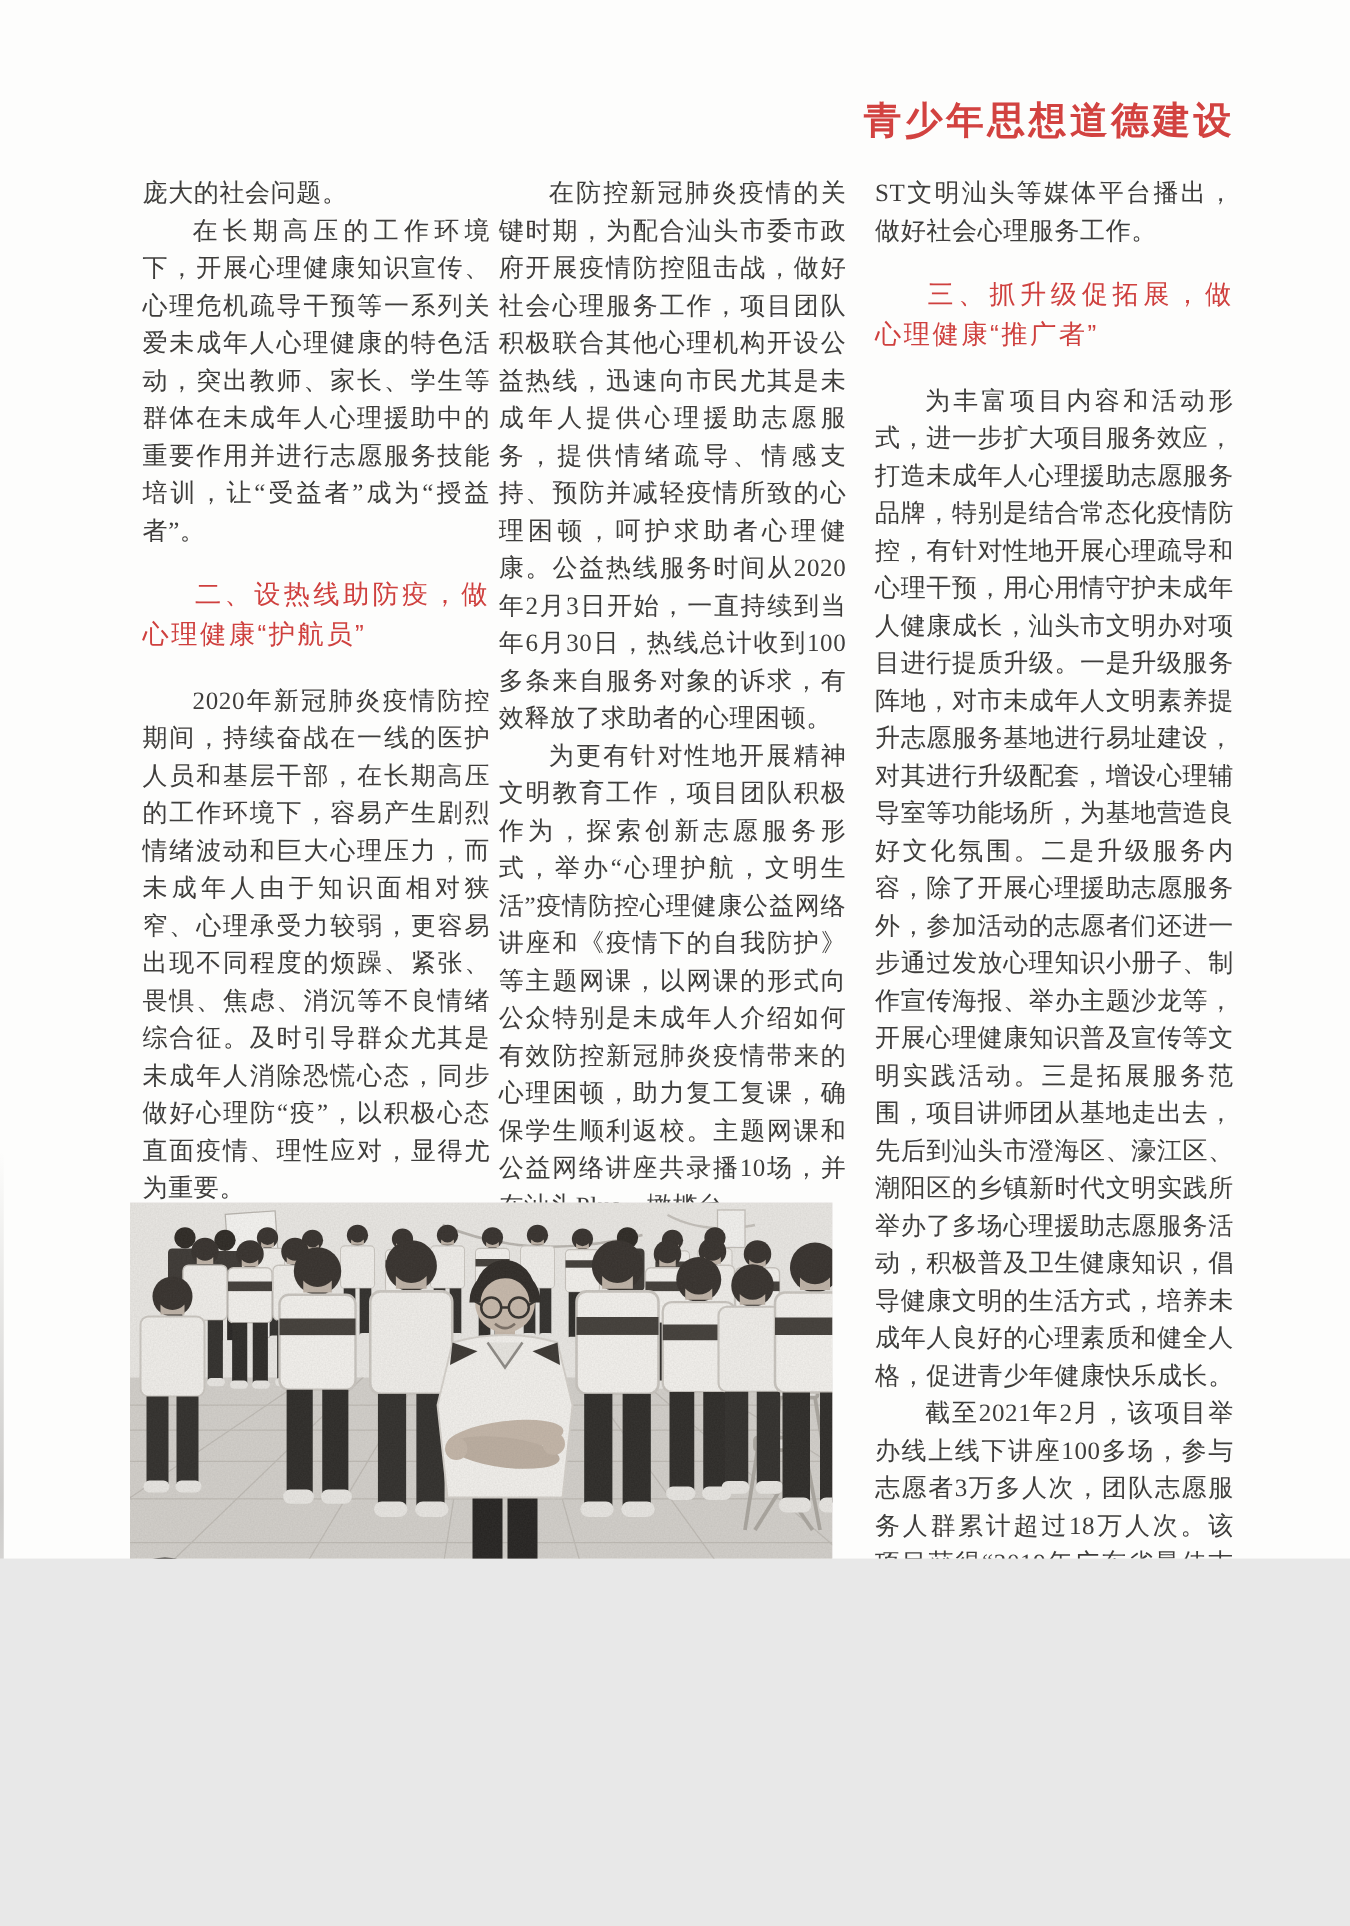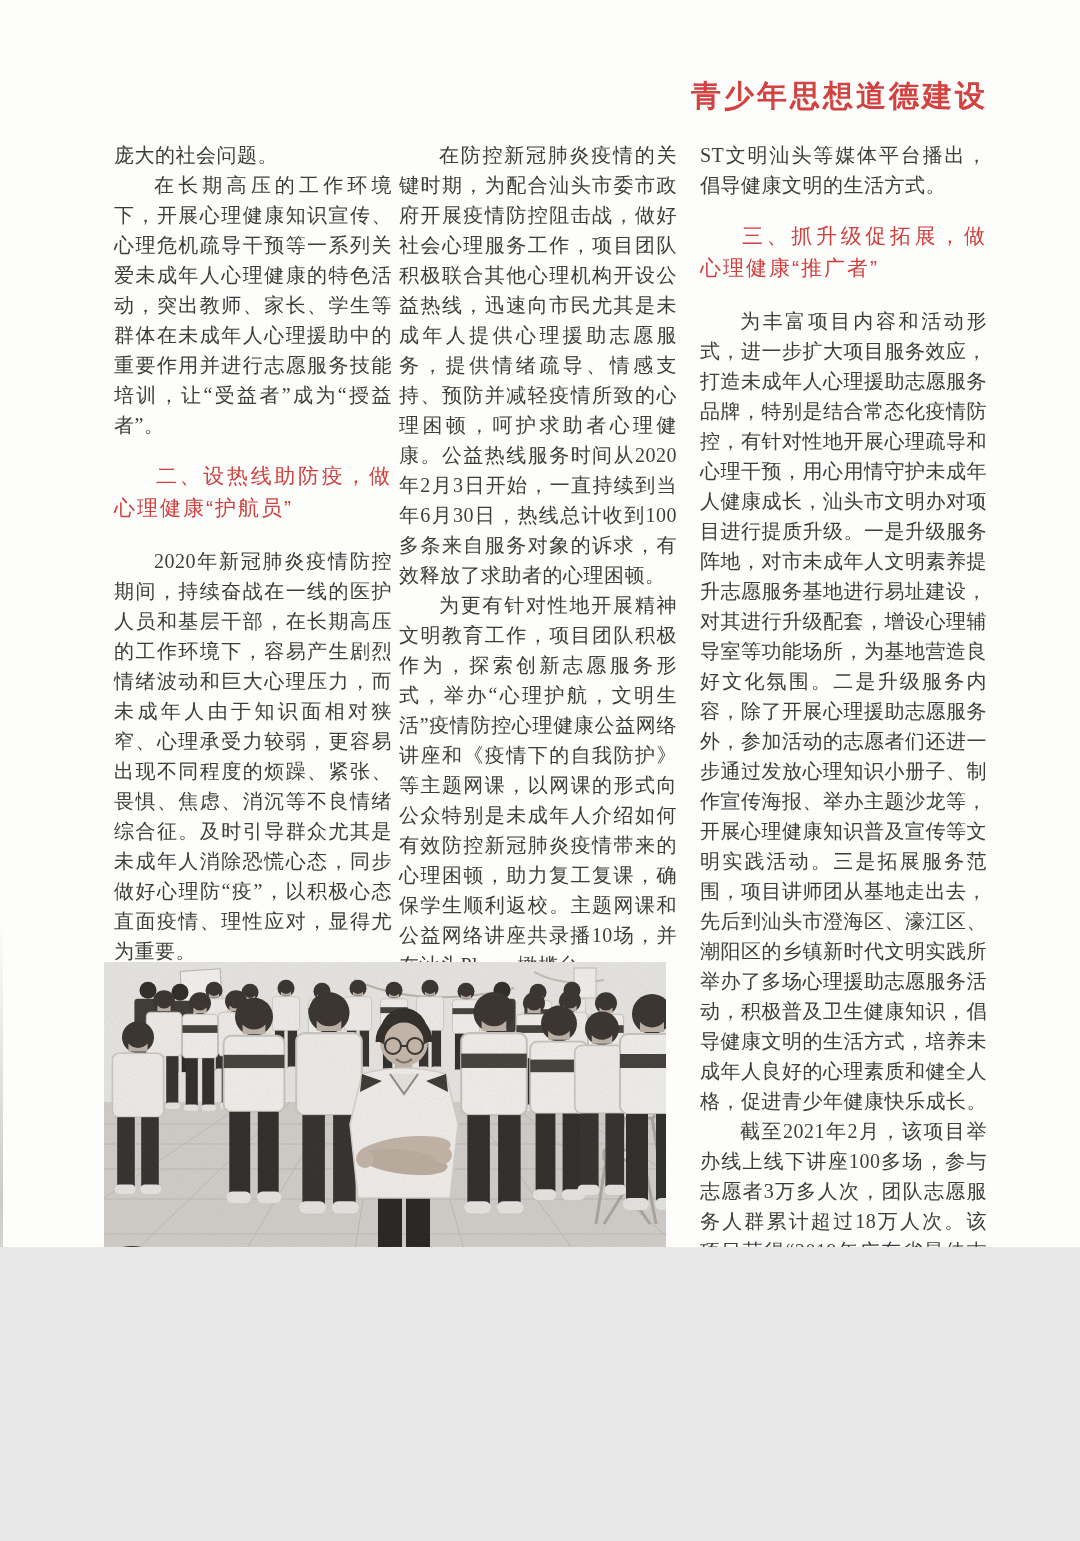--- a/index.html
+++ b/index.html
@@ -59,21 +59,21 @@
     <div class="red-heading">二、设热线助防疫，做心理健康“护航员”</div>
     <p class="indent">2020年新冠肺炎疫情防控期间，持续奋战在一线的医护人员和基层干部，在长期高压的工作环境下，容易产生剧烈情绪波动和巨大心理压力，而未成年人由于知识面相对狭窄、心理承受力较弱，更容易出现不同程度的烦躁、紧张、畏惧、焦虑、消沉等不良情绪综合征。及时引导群众尤其是未成年人消除恐慌心态，同步做好心理防“疫”，以积极心态直面疫情、理性应对，显得尤为重要。</p>
   </div>
 
   <div class="col col2">
     <p class="indent">在防控新冠肺炎疫情的关键时期，为配合汕头市委市政府开展疫情防控阻击战，做好社会心理服务工作，项目团队积极联合其他心理机构开设公益热线，迅速向市民尤其是未成年人提供心理援助志愿服务，提供情绪疏导、情感支持、预防并减轻疫情所致的心理困顿，呵护求助者心理健康。公益热线服务时间从2020年2月3日开始，一直持续到当年6月30日，热线总计收到100多条来自服务对象的诉求，有效释放了求助者的心理困顿。</p>
     <p class="indent">为更有针对性地开展精神文明教育工作，项目团队积极作为，探索创新志愿服务形式，举办“心理护航，文明生活”疫情防控心理健康公益网络讲座和《疫情下的自我防护》等主题网课，以网课的形式向公众特别是未成年人介绍如何有效防控新冠肺炎疫情带来的心理困顿，助力复工复课，确保学生顺利返校。主题网课和公益网络讲座共录播10场，并在汕头Plus、橄榄台、</p>
   </div>
 
   <div class="col col3">
-    <p>ST文明汕头等媒体平台播出，倡导健康文明的生活方式。</p>
+    <p>ST文明汕头等媒体平台播出，做好社会心理服务工作。</p>
     <div class="red-heading">三、抓升级促拓展，做心理健康“推广者”</div>
     <p class="indent">为丰富项目内容和活动形式，进一步扩大项目服务效应，打造未成年人心理援助志愿服务品牌，特别是结合常态化疫情防控，有针对性地开展心理疏导和心理干预，用心用情守护未成年人健康成长，汕头市文明办对项目进行提质升级。一是升级服务阵地，对市未成年人文明素养提升志愿服务基地进行易址建设，对其进行升级配套，增设心理辅导室等功能场所，为基地营造良好文化氛围。二是升级服务内容，除了开展心理援助志愿服务外，参加活动的志愿者们还进一步通过发放心理知识小册子、制作宣传海报、举办主题沙龙等，开展心理健康知识普及宣传等文明实践活动。三是拓展服务范围，项目讲师团从基地走出去，先后到汕头市澄海区、濠江区、潮阳区的乡镇新时代文明实践所举办了多场心理援助志愿服务活动，积极普及卫生健康知识，倡导健康文明的生活方式，培养未成年人良好的心理素质和健全人格，促进青少年健康快乐成长。</p>
     <p class="indent">截至2021年2月，该项目举办线上线下讲座100多场，参与志愿者3万多人次，团队志愿服务人群累计超过18万人次。该项目获得“2019年广东省最佳志愿服务项目”“2020年汕头市市域社会治理现代化实践创新项目”等荣誉。</p>
     <div class="editor-line">
       <span class="ed-label">该项目获得</span>
       <span class="ed-name">苏鸿雁</span>
     </div>
   </div>
 
   <figure class="photo">

